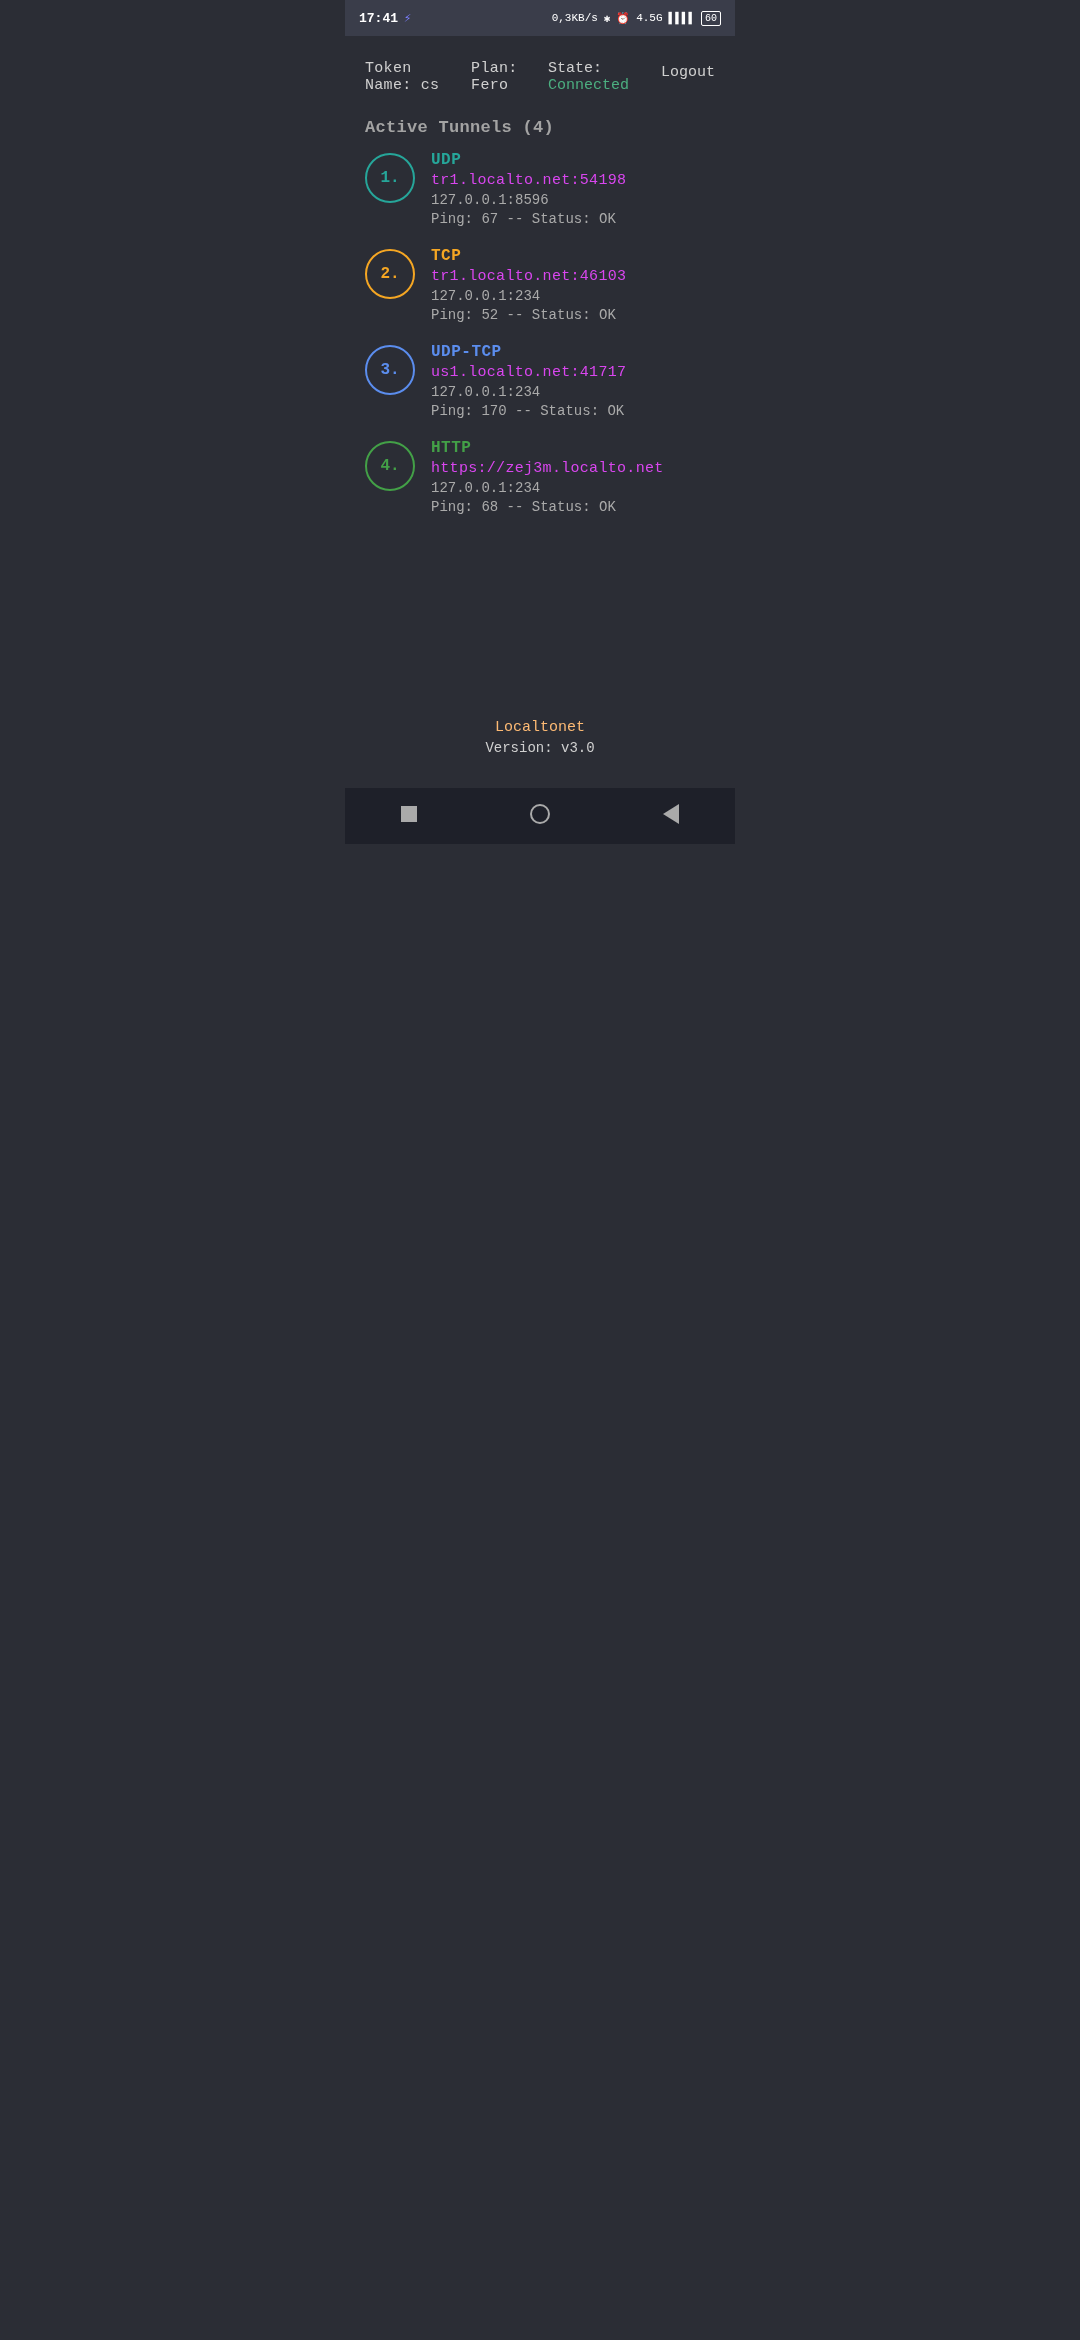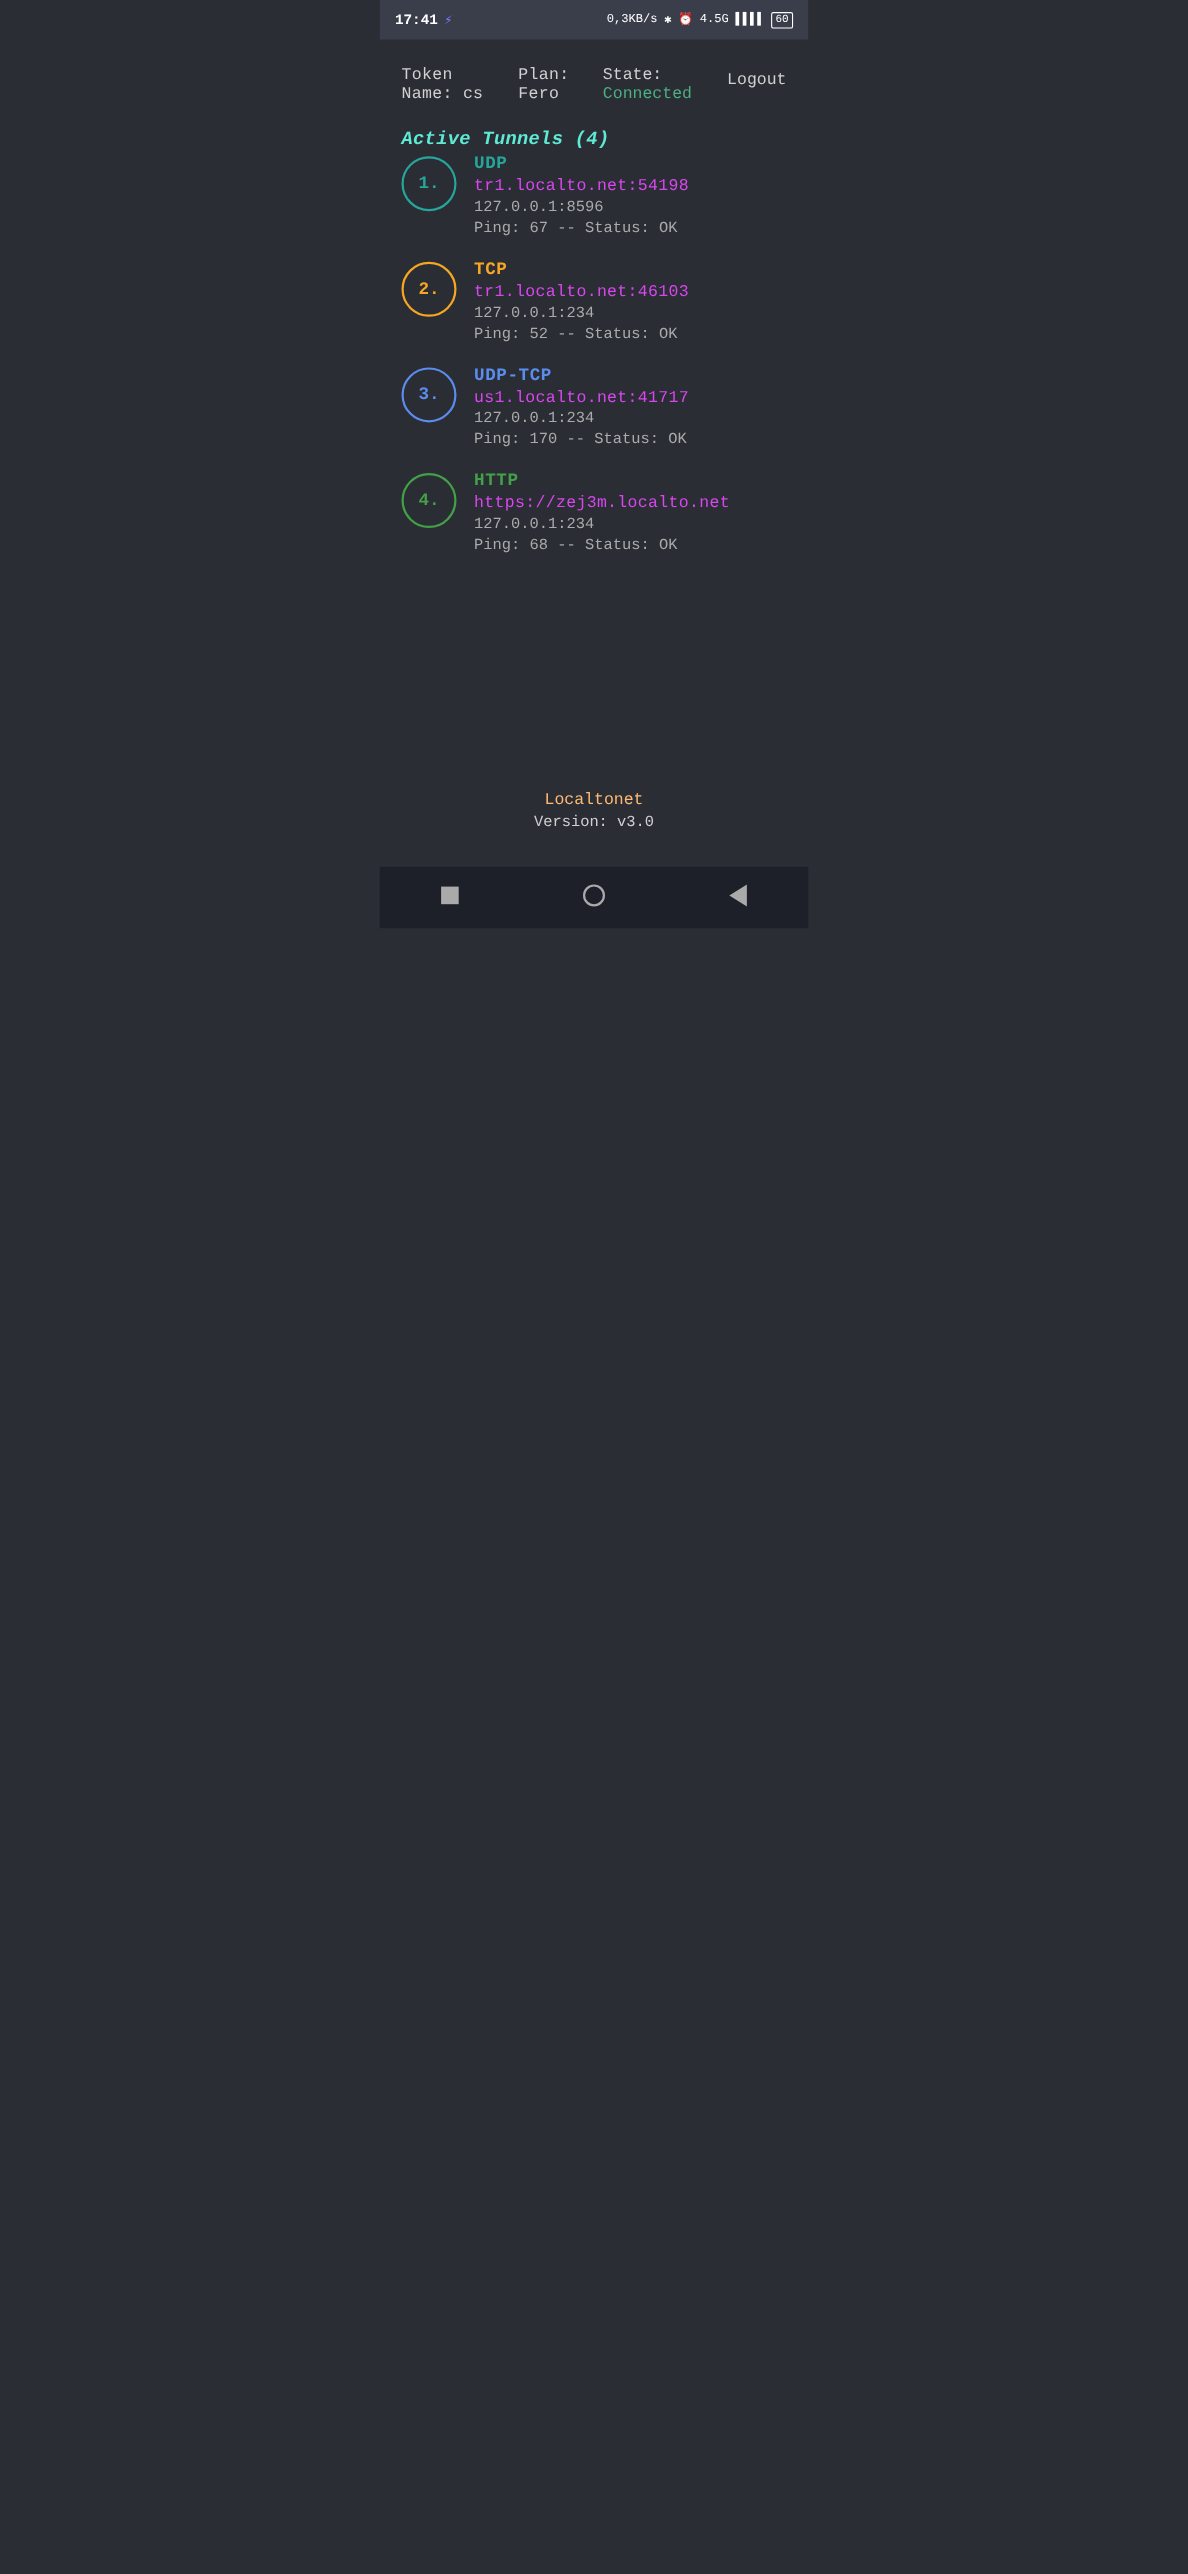--- a/index.html
+++ b/index.html
@@ -106,24 +106,23 @@
       font-size: 15px;
       cursor: pointer;
       padding: 0;
       margin-top: 4px;
     }
 
     
     .tunnels-header {
       font-size: 17px;
       font-weight: bold;
-      color: #5eead4;
-      margin-bottom: 3px;
+      color: #a3a3a3;
+      margin-bottom: 14px;
       letter-spacing: 0.3px;
-      font-style: italic;
     }
 
     
     .tunnel-list {
       display: flex;
       flex-direction: column;
       gap: 20px;
     }
 
     .tunnel-item {

